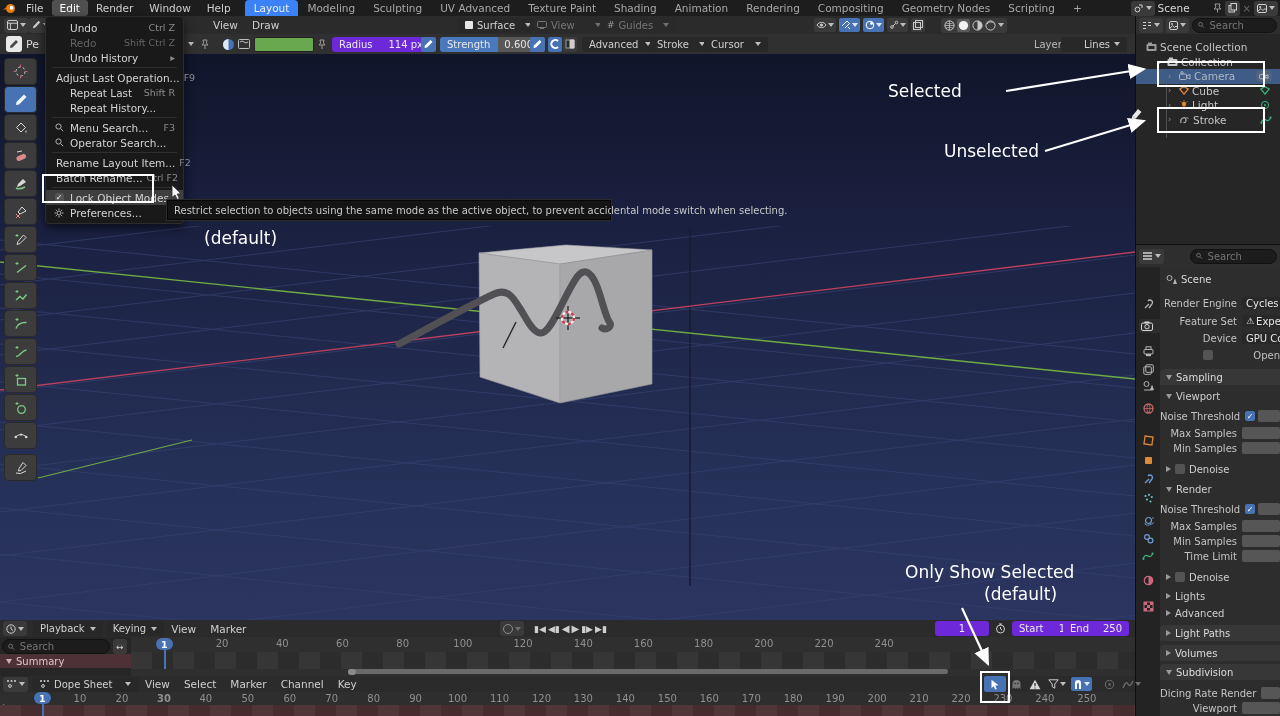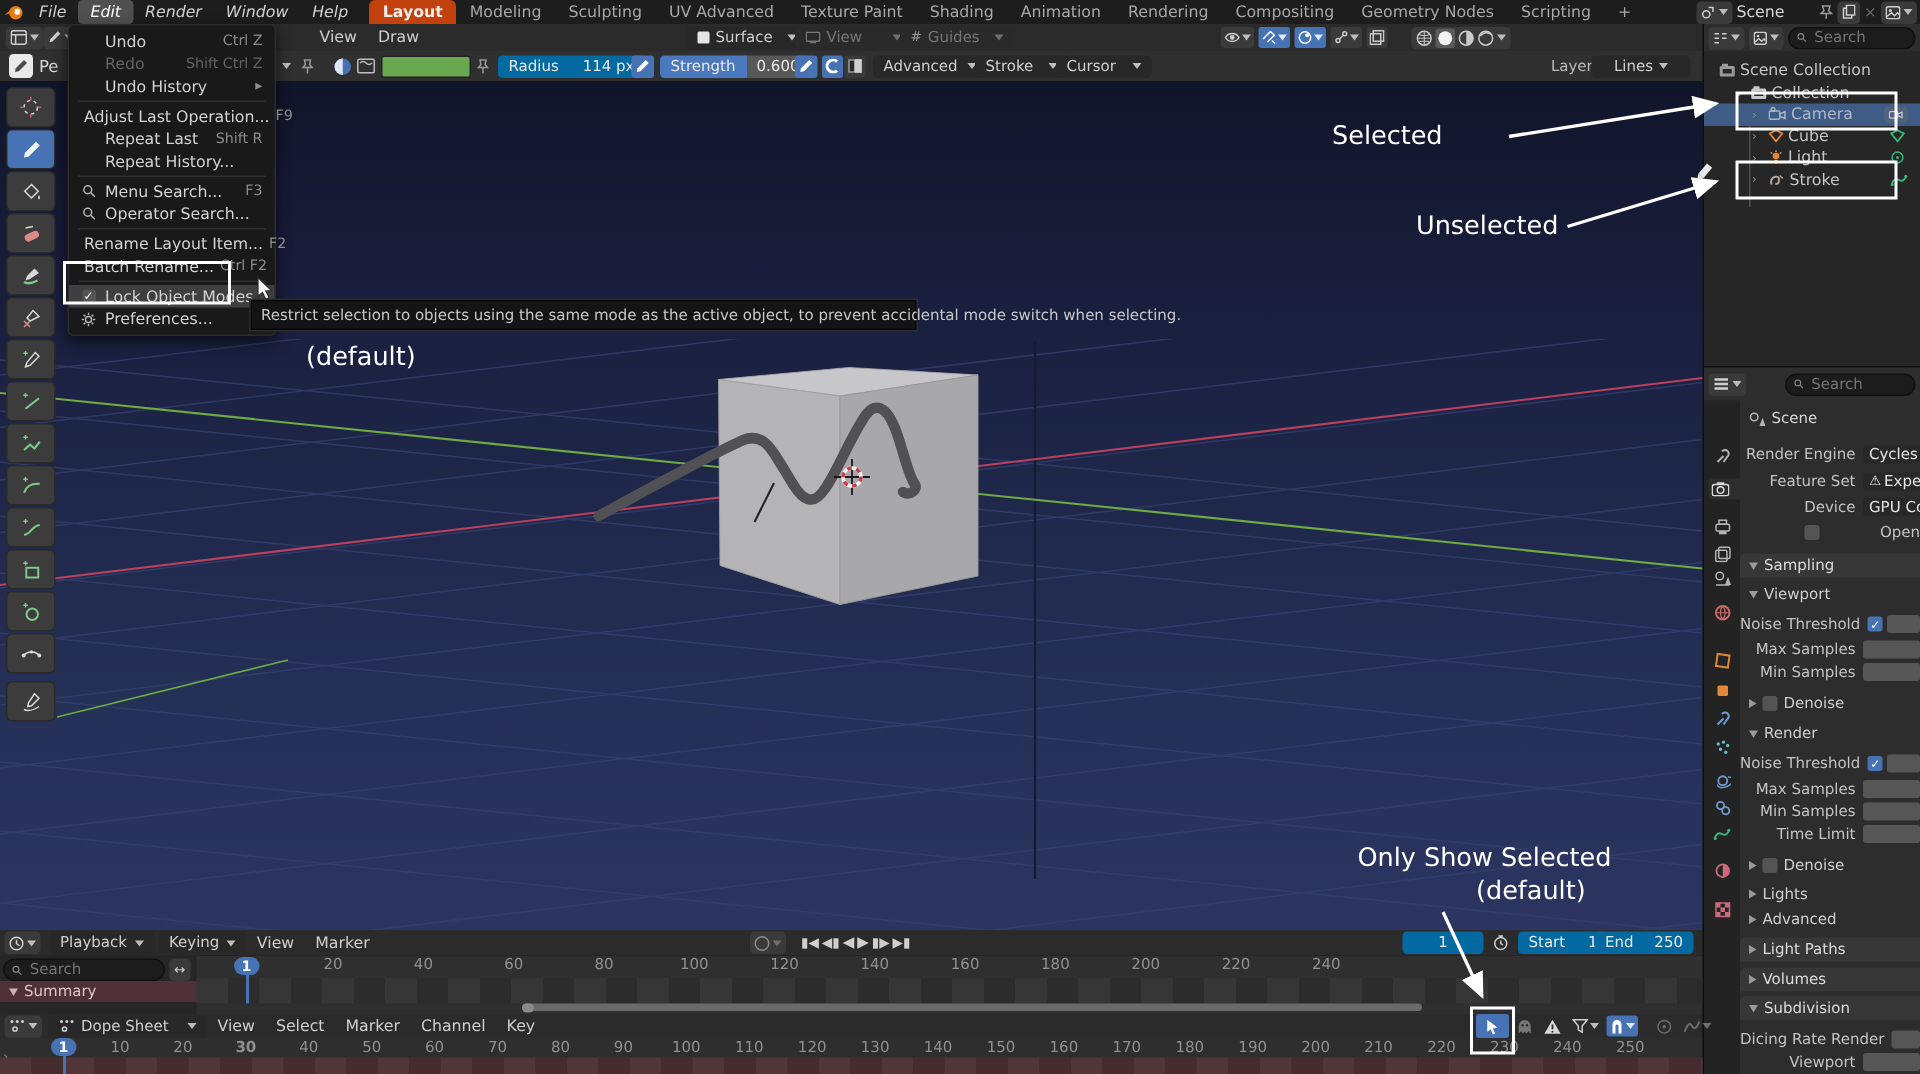--- a/index.html
+++ b/index.html
@@ -2,28 +2,28 @@
 <html><head>
 <meta charset="utf-8">
 <style>
   html,body{margin:0;padding:0;background:#000;}
   #root{position:relative;width:1280px;height:716px;background:#0e0e0e;overflow:hidden;
         font-family:"DejaVu Sans",sans-serif;font-size:11px;color:#d6d6d6;-webkit-font-smoothing:antialiased;}
   .ab{position:absolute;}
   .row{display:flex;align-items:center;}
   
   .topbar{left:0;top:0;width:1280px;height:16px;background:#1d1d1d;display:flex;align-items:center;z-index:5;}
-  .tb-menu{padding:0 8px;height:16px;display:flex;align-items:center;color:#cfcfcf;font-size:10.5px;cursor:default;font-style:italic;}
+  .tb-menu{padding:0 8px;height:16px;display:flex;align-items:center;color:#cfcfcf;font-size:10.5px;cursor:default;}
   .tb-menu.active{background:#505050;border-radius:3px;color:#fff;}
   .workspaces{display:flex;align-items:center;margin-left:6px;height:16px;}
   .ws-tab{padding:0 9px;height:16px;display:flex;align-items:center;color:#a8a8a8;font-size:10.5px;}
-  .workspaces .ws-tab:first-child{background:#c2410c;color:#efefef;border-radius:4px 4px 0 0;font-weight:bold;}
+  .workspaces .ws-tab:first-child{background:#3b82f6;color:#efefef;border-radius:4px 4px 0 0;}
   .scene-cluster{position:absolute;right:0;top:0;height:16px;display:flex;align-items:center;gap:3px;padding-right:2px;}
   
-  .pill{background:#0369a1;border-radius:3px;color:#e9e9e9;font-size:10px;height:15px;display:flex;align-items:center;padding:0 7px;gap:4px;}
+  .pill{background:#6d28d9;border-radius:3px;color:#e9e9e9;font-size:10px;height:15px;display:flex;align-items:center;padding:0 7px;gap:4px;}
   .pill.dark{background:#282828;color:#d0d0d0;}
   .pill.dim{background:#2a2a2a;color:#767676;}
   .caret{width:0;height:0;border-left:3px solid transparent;border-right:3px solid transparent;border-top:4px solid #bdbdbd;display:inline-block;}
   .caret.dim{border-top-color:#6f6f6f;}
   .chipbtn{background:#3a3a3a;border-radius:3px;height:15px;display:flex;align-items:center;padding:0 3px;gap:2px;}
   .mitem{padding:0 7px;color:#cfcfcf;font-size:10.5px;height:100%;display:flex;align-items:center;}
   
   .vh1{left:0;top:16px;width:1135px;height:18px;background:#2b2b2b;display:flex;align-items:center;z-index:2;}
   .vh2{left:0;top:34px;width:1135px;height:20px;background:#303030;display:flex;align-items:center;z-index:2;}
   .viewport{left:0;top:54px;width:1135px;height:566px;background:linear-gradient(180deg,#11152a 0%,#1a2040 30%,#253057 72%,#2b3560 100%);z-index:1;}
@@ -313,21 +313,21 @@
       </div>
     <div class="pill dark" style="position:absolute;left:650px;width:48px;justify-content:space-between;">
         <span>Stroke</span>
         <span class="caret"></span>
       </div>
     <div class="pill dark" style="position:absolute;left:704px;width:50px;justify-content:space-between;">
         <span>Cursor</span>
         <span class="caret"></span>
       </div>
     <span style="position:absolute;right:70px;color:#b9b9b9;font-size:10px;">Layer:</span>
-    <div class="pill dark" style="position:absolute;right:8px;width:52px;justify-content:center;">
+    <div class="pill dark" style="position:absolute;right:8px;width:52px;justify-content:flex-end;">
         <span>Lines</span>
         <span class="caret"></span>
       </div>
   </div>
 
   <div class="ab viewport">
     <svg width="1135" height="566" viewBox="0 54 1135 566">
       <defs>
         <clipPath id="gridclip">
             <rect x="0" y="226" width="1135" height="394"></rect>

